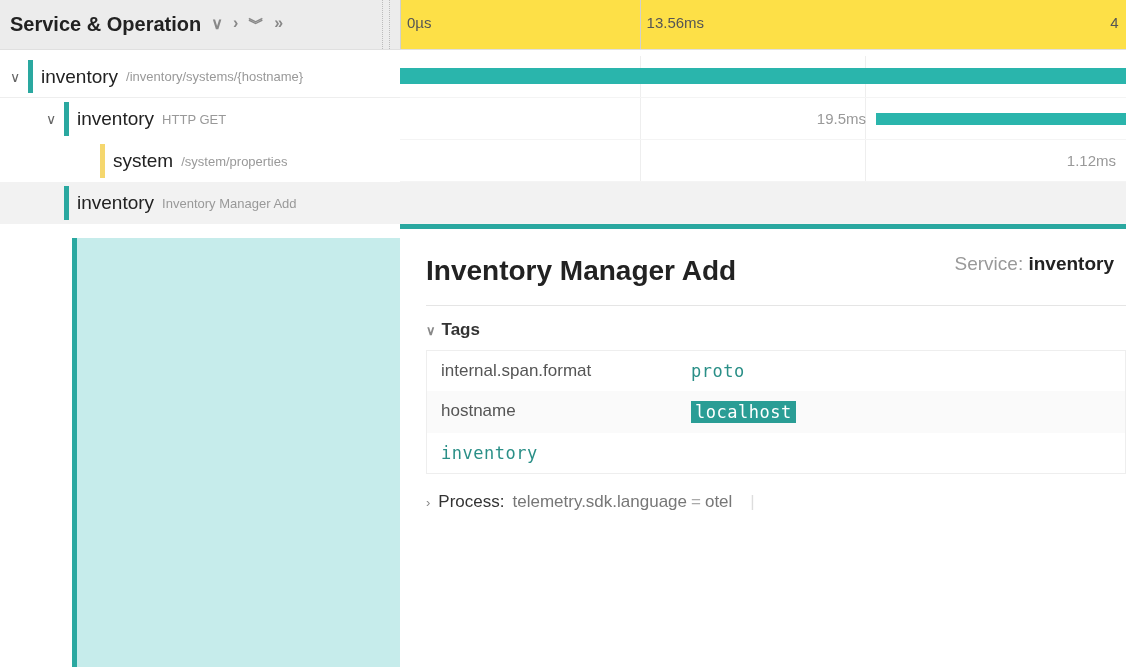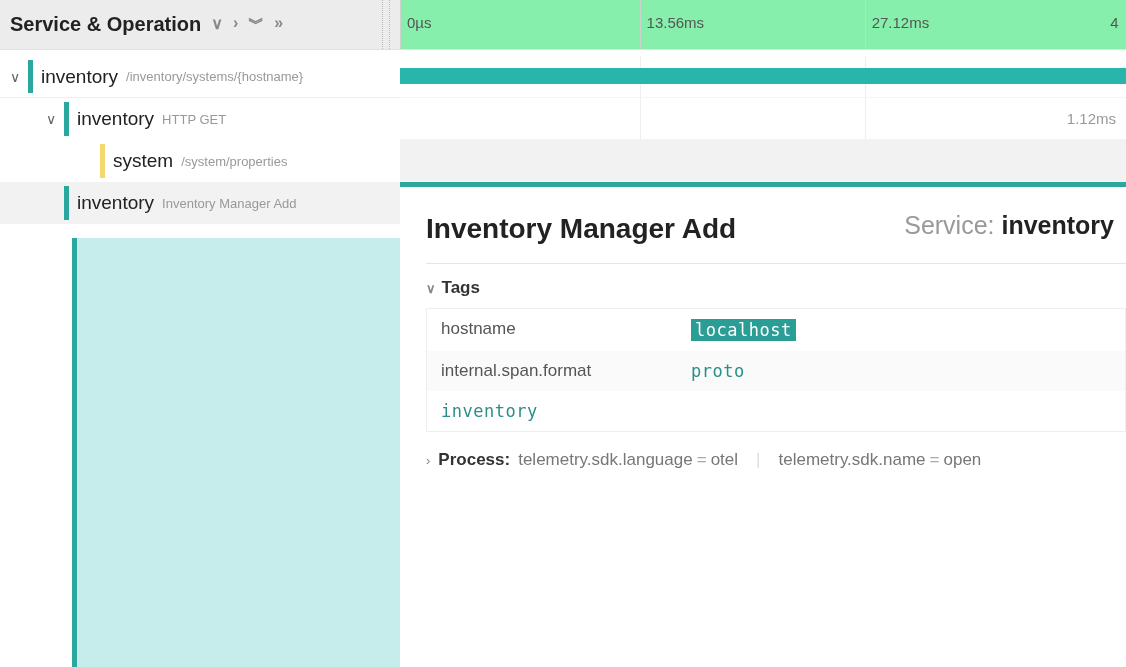--- a/index.html
+++ b/index.html
@@ -19,21 +19,21 @@
       display: flex; align-items: center; padding: 0 10px;
       font-size: 20px; font-weight: 600; color: #222;
       background: #ececec;
     }
     .header-icons { display: flex; gap: 10px; margin-left: 10px; color: #888; }
     .header-icons span { cursor: pointer; font-size: 16px; }
     .resize-handle {
       width: 8px; border-left: 1px dotted #bbb; border-right: 1px dotted #bbb;
       margin-left: auto; cursor: col-resize; align-self: stretch;
     }
-    .timeline-header { display: flex; align-items: center; position: relative; height: 100%; background: #86efac; }
+    .timeline-header { display: flex; align-items: center; position: relative; height: 100%; background: #fde047; }
     .tick { position: absolute; top: 0; bottom: 0; border-left: 1px solid #d0d0d0; font-size: 15px; color: #555; padding-left: 6px; padding-top: 14px; }
     .body-row { display: flex; }
     .tree { background: #fff; }
     .tree-row { display: flex; align-items: center; height: 42px; padding-left: 6px; font-size: 18px; }
     .tree-row.top { border-bottom: 1px solid #eee; margin-top: 6px; }
     .tree-row .chevron { width: 18px; color: #666; cursor: pointer; font-size: 14px; text-align: center; }
     .tree-row .spacer { width: 18px; }
     .tree-row .bar-accent { width: 5px; align-self: stretch; margin: 4px 8px 4px 4px; flex-shrink: 0; }
     .teal { background: #2aa8a0; }
     .yellow { background: #f5d76e; }
@@ -49,35 +49,35 @@
     .timeline-lane.first { margin-top: 6px; }
     .gridline { position: absolute; top: 0; bottom: 0; width: 1px; background: #eee; }
     .span-bar { position: absolute; top: 15px; height: 12px; background: #2ab5ac; }
     .span-bar.bold { top: 12px; height: 16px; }
     .span-label { position: absolute; color: #999; font-size: 15px; top: 12px; }
     .selected-lane { background: #f2f2f2; }
     .detail-border { height: 5px; background: #2aa8a0; }
     .detail-panel { padding: 24px 0 0 26px; }
     .detail-header { display: flex; justify-content: space-between; align-items: flex-start; padding-right: 12px; }
     .detail-title { font-size: 28px; font-weight: 600; color: #222; line-height: 1.3; max-width: 420px; }
-    .service-label { font-size: 25px; color: #999; }
+    .service-label { font-size: 19px; color: #999; }
     .service-label .svc { color: #222; font-weight: 600; }
     .detail-hr { border: none; border-top: 1px solid #e5e5e5; margin-top: 16px; }
     .section { margin-top: 14px; padding-right: 0; }
     .section-header { display: flex; align-items: center; gap: 6px; font-size: 17px; font-weight: 600; color: #333; cursor: pointer; margin-bottom: 10px; }
     .section-header .chev { color: #888; font-size: 13px; }
     .tags-table { border: 1px solid #eee; }
     .tag-row { display: flex; padding: 10px 14px; font-size: 17px; }
     .tag-row:nth-child(even) { background: #fafafa; }
     .tag-key { width: 250px; color: #555; }
     .tag-val { font-family: "SFMono-Regular", Consolas, monospace; color: #2a8f87; letter-spacing: 0.5px; }
     .tag-val.hilite { background: #2a9d95; color: #fff; padding: 1px 4px; }
     .process-row { display: flex; align-items: center; gap: 8px; font-size: 17px; color: #333; margin-top: 18px; padding-left: 0; white-space: nowrap; }
     .process-row .chev { color: #888; font-size: 13px; }
-    .process-row .lbl { font-weight: 700; }
+    .process-row .lbl { font-weight: 400; }
     .process-kv { color: #777; }
     .process-kv .eq { color: #aaa; margin: 0 4px; }
     .process-sep { color: #ddd; margin: 0 10px; }
   </style>
 </head>
 <body>
 
 <div class="container">
 
   <div class="header-row">
@@ -87,21 +87,20 @@
         <span>∨</span>
         <span>›</span>
         <span>︾</span>
         <span>»</span>
       </div>
       <div class="resize-handle"></div>
     </div>
     <div class="right-col timeline-header">
       <div class="tick" style="left:0">0µs</div>
       <div class="tick" style="left:33%">13.56ms</div>
-      <div class="tick" style="left:64%">27.12ms</div>
       <div class="tick" style="left:97%;border:none">4</div>
     </div>
   </div>
 
   <div class="body-row" style="position:relative;">
 
     <div class="left-col tree" style="position:relative; height:617px;">
 
       <div class="tree-row top">
         <span class="chevron">∨</span>
@@ -142,20 +141,24 @@
       <div class="detail-filler"></div>
     </div>
 
     <div class="right-col">
       <div class="timeline-body">
         <div class="gridline" style="left:33%"></div>
         <div class="gridline" style="left:64%"></div>
 
         <div class="timeline-lane first">
           <div class="span-bar bold" style="left:0; right:0;"></div>
+        </div>
+        <div class="timeline-lane">
+          <span class="span-label" style="right:260px;">19.5ms</span>
+          <div class="span-bar" style="left:65.5%; right:0;"></div>
         </div>
         <div class="timeline-lane">
           <span class="span-label" style="right:10px;">1.12ms</span>
         </div>
         <div class="timeline-lane selected-lane"></div>
       </div>
 
       <div class="detail-border"></div>
 
       <div class="detail-panel">
@@ -168,40 +171,37 @@
         </div>
         <hr class="detail-hr">
 
         <div class="section">
           <div class="section-header">
             <span class="chev">∨</span>
             <span>Tags</span>
           </div>
           <div class="tags-table">
             <div class="tag-row">
+              <div class="tag-key">internal.span.format</div>
+              <div class="tag-val">proto</div>
+            </div>
+            <div class="tag-row">
               <div class="tag-key">hostname</div>
               <div class="tag-val hilite">localhost</div>
-            </div>
-            <div class="tag-row">
-              <div class="tag-key">internal.span.format</div>
-              <div class="tag-val">proto</div>
             </div>
             <div class="tag-row">
               <div class="tag-val">inventory</div>
             </div>
           </div>
         </div>
 
         <div class="process-row">
           <span class="chev">›</span>
           <span class="lbl">Process:</span>
           <span class="process-kv">
             <span>telemetry.sdk.language</span><span class="eq">=</span><span>otel</span>
           </span>
           <span class="process-sep">|</span>
-          <span class="process-kv">
-            <span>telemetry.sdk.name</span><span class="eq">=</span><span>open</span>
-          </span>
         </div>
       </div>
     </div>
   </div>
 </div>
 
 </body></html>

